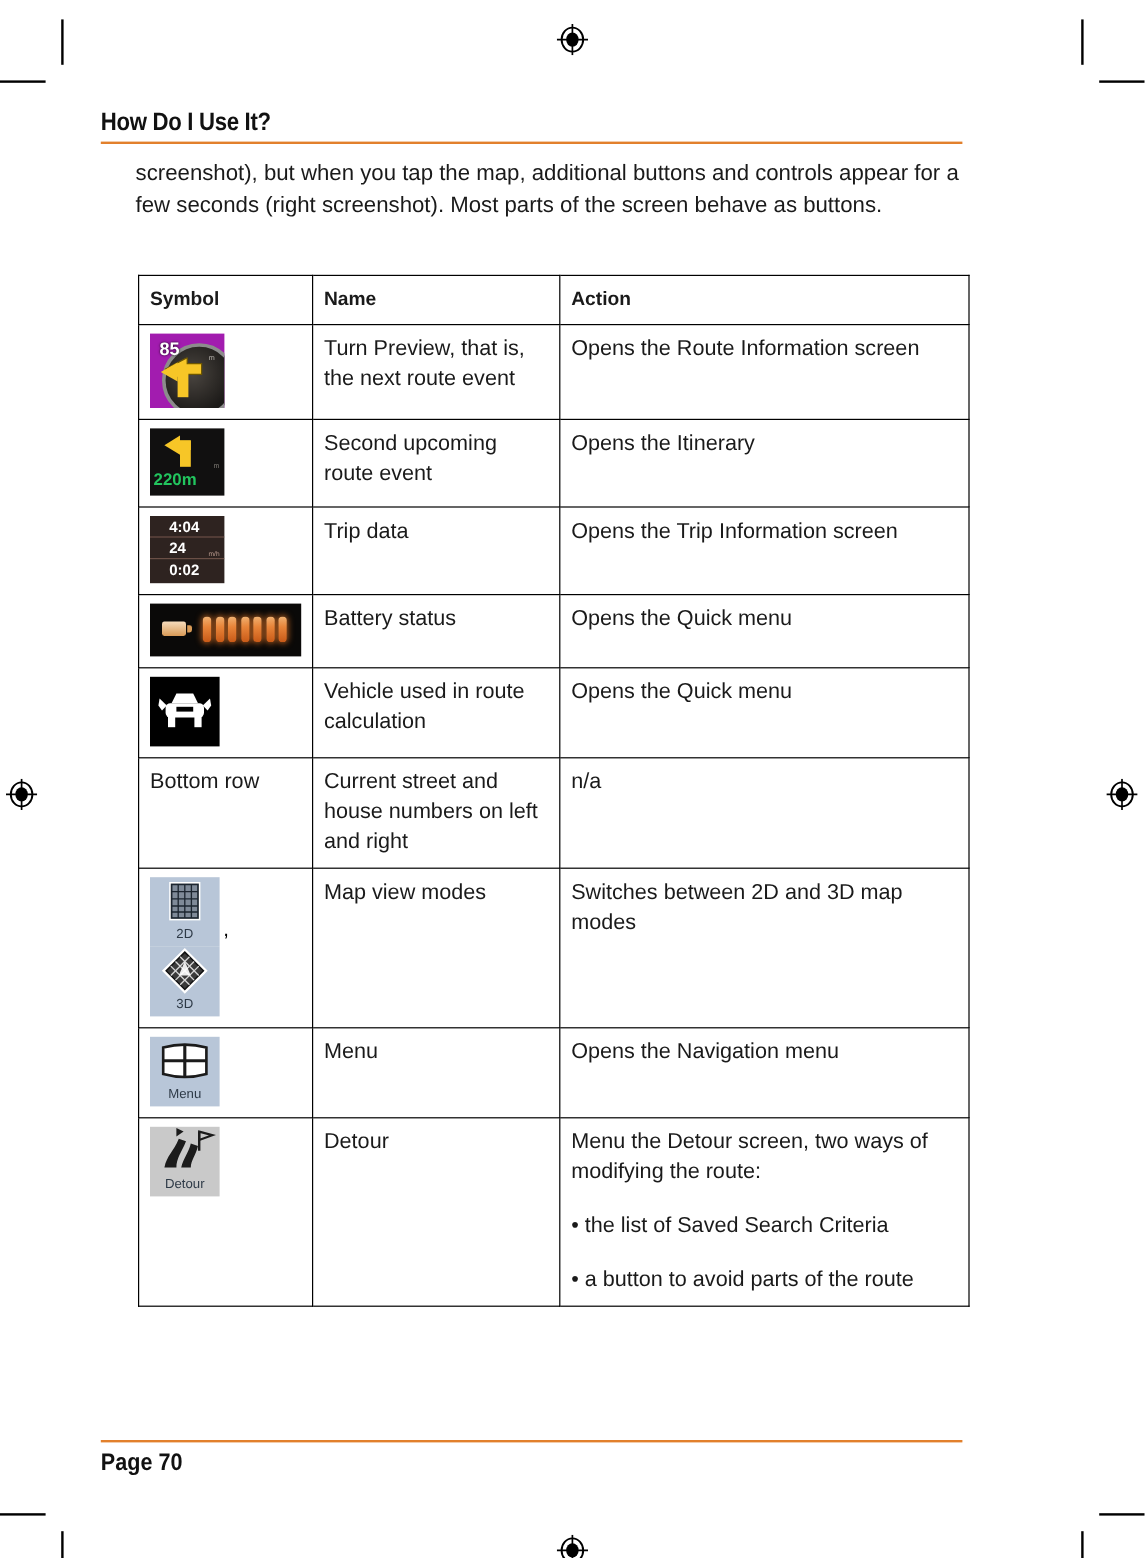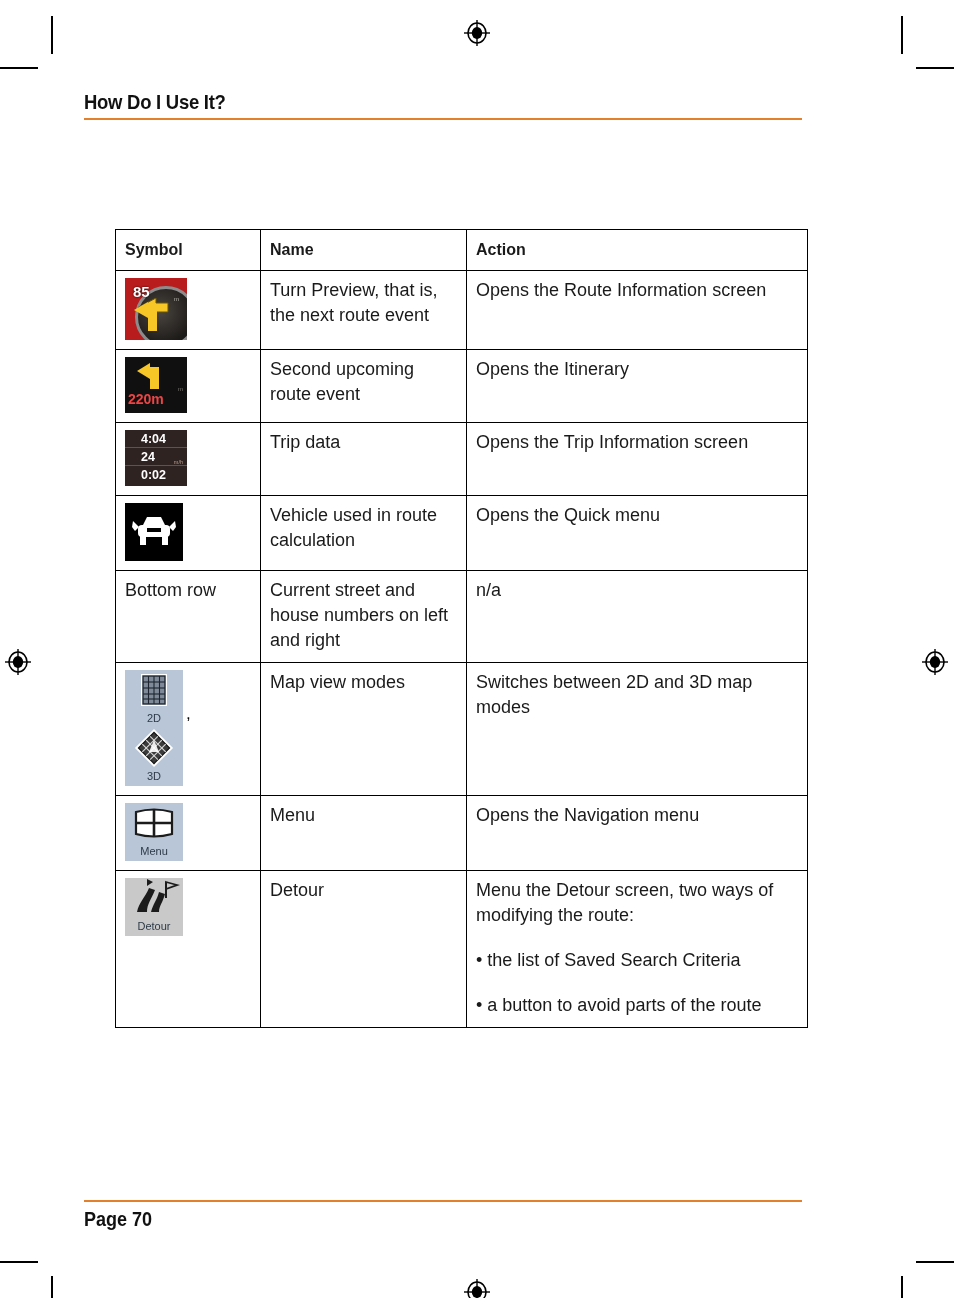--- a/index.html
+++ b/index.html
@@ -102,21 +102,21 @@
   .act-p { margin: 0; }
   .act-p + .act-p { margin-top: 20px; }
 
   
   .icon-box { display: inline-block; vertical-align: top; }
 
   
   .ic-turnprev {
     position: relative;
     width: 62px; height: 62px;
-    background: #b91c1c;
+    background: #a21caf;
     overflow: hidden;
   }
   .ic-turnprev .dial {
     position: absolute;
     left: 10px; top: 8px;
     width: 62px; height: 62px;
     border-radius: 50%;
     border: 3px solid #8c8c8c;
     box-sizing: border-box;
     background: radial-gradient(circle at 40% 40%, #4a4540 0%, #1c1a18 70%);
@@ -145,21 +145,21 @@
   
   .ic-second {
     position: relative;
     width: 62px; height: 56px;
     background: #111010;
     overflow: hidden;
   }
   .ic-second .dist {
     position: absolute;
     left: 3px; bottom: 1px;
-    color: #ef4444;
+    color: #22c55e;
     font-size: 14px;
     font-weight: bold;
   }
   .ic-second .unit {
     position: absolute;
     right: 4px; top: 20px;
     color: #7d7a74;
     font-size: 6px;
   }
 
@@ -318,20 +318,21 @@
   <svg class="regmark" style="left:922px; top:633px;" viewBox="0 0 26 26">
     <ellipse cx="13" cy="13" rx="9" ry="10" fill="#fff" stroke="#000" stroke-width="1.6"></ellipse>
     <ellipse cx="13" cy="13" rx="5.2" ry="6" fill="#000"></ellipse>
     <line x1="13" y1="0" x2="13" y2="26" stroke="#000" stroke-width="1.4"></line>
     <line x1="0" y1="13" x2="26" y2="13" stroke="#000" stroke-width="1.4"></line>
   </svg>
 
   <div class="chapter-title">How Do I Use It?</div>
   <div class="rule-top"></div>
 
+  <div class="intro">screenshot), but when you tap the map, additional buttons and controls appear for a few seconds (right screenshot). Most parts of the screen behave as buttons.</div>
 
   <div class="tbl-wrap">
     <table class="symtable">
       <colgroup>
         <col class="c-sym">
           <col class="c-name">
           <col class="c-act">
       </colgroup>
       <thead>
         <tr>
@@ -390,20 +391,40 @@
               </div>
               <div class="row">0:02</div>
             </div>
           </td>
           <td>Trip data</td>
           <td>
             <p class="act-p">Opens the Trip Information screen</p>
           </td>
         </tr>
 
+        <tr>
+          <td class="cell-sym">
+            <div class="icon-box ic-bars">
+              <div class="batt-glyph"></div>
+              <div class="bar-strip">
+                <i></i>
+                  <i></i>
+                  <i></i>
+                  <i></i>
+                  <i></i>
+                  <i></i>
+                  <i></i>
+              </div>
+            </div>
+          </td>
+          <td>Battery status</td>
+          <td>
+            <p class="act-p">Opens the Quick menu</p>
+          </td>
+        </tr>
 
 
         <tr>
           <td class="cell-sym">
             <div class="icon-box ic-car">
               <svg width="58" height="58" viewBox="0 0 58 58">
                 <path d="M18 22 L22 14 L36 14 L40 22 Z" fill="#ffffff"></path>
                 <rect x="13" y="22" width="32" height="12" rx="4" fill="#ffffff"></rect>
                 <rect x="15" y="33" width="6" height="9" fill="#ffffff"></rect>
                 <rect x="37" y="33" width="6" height="9" fill="#ffffff"></rect>

